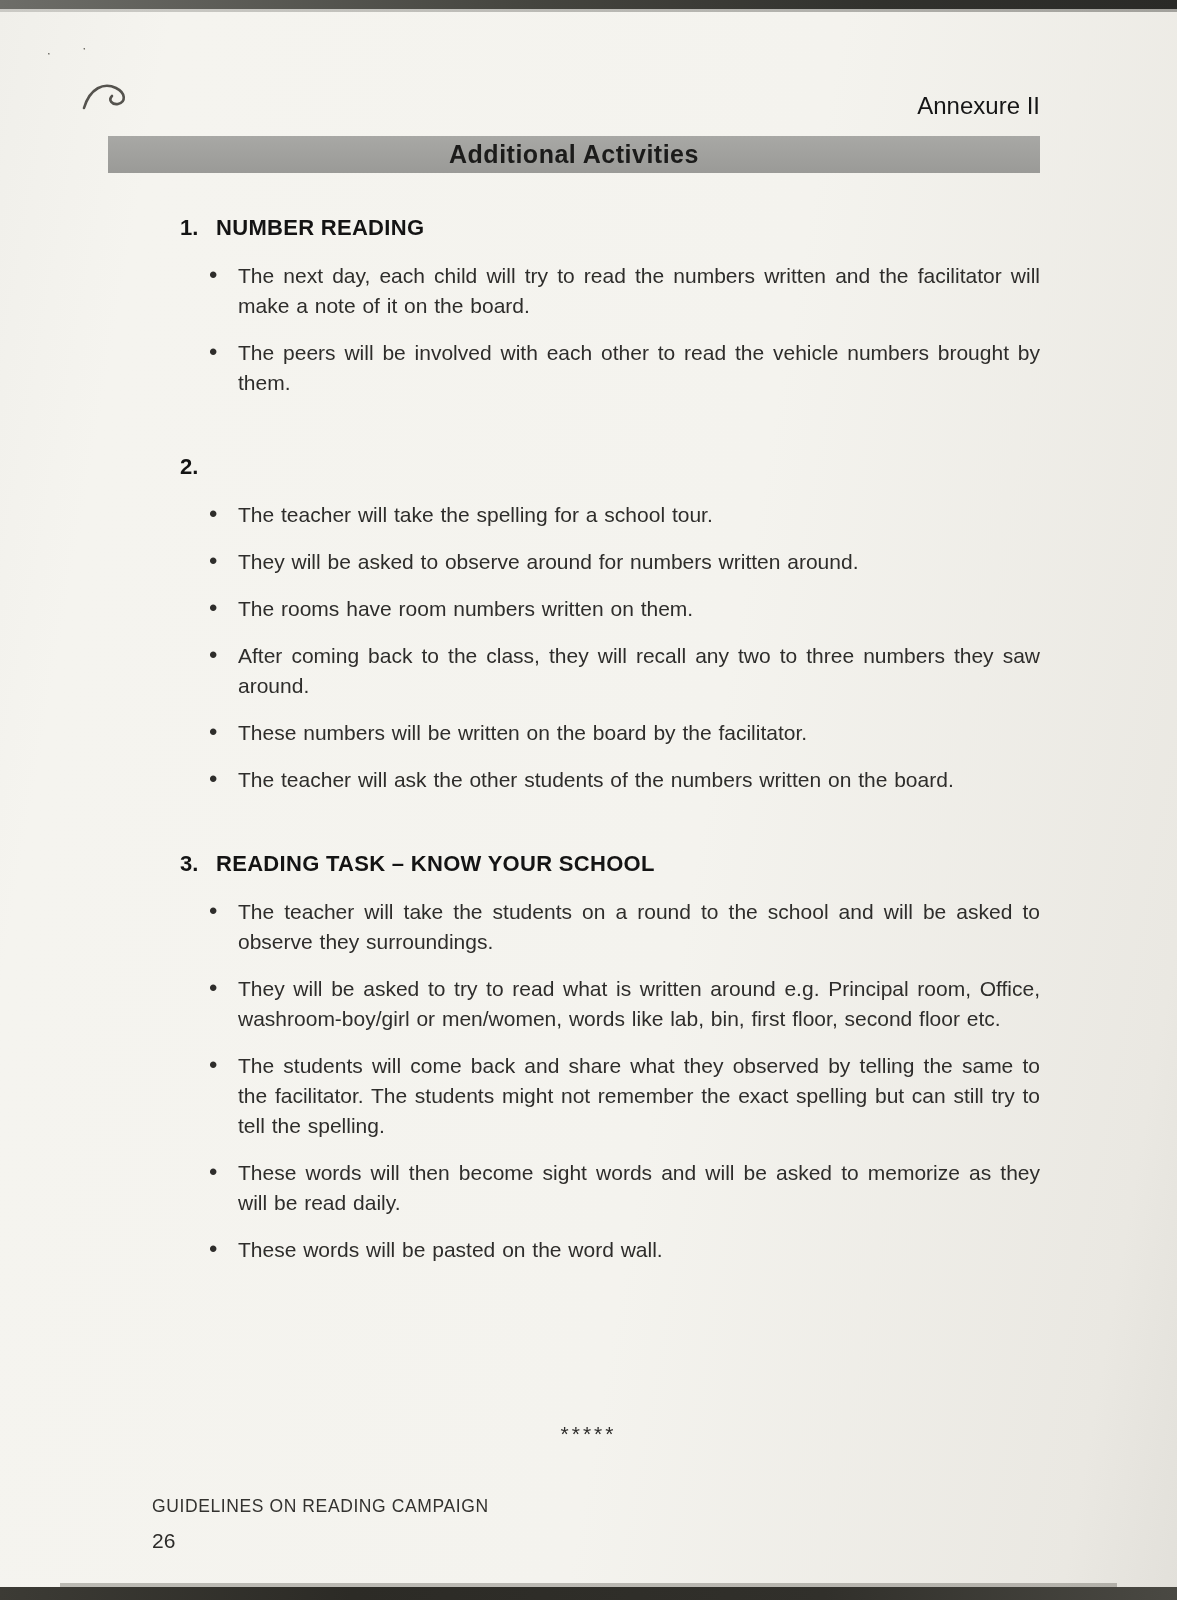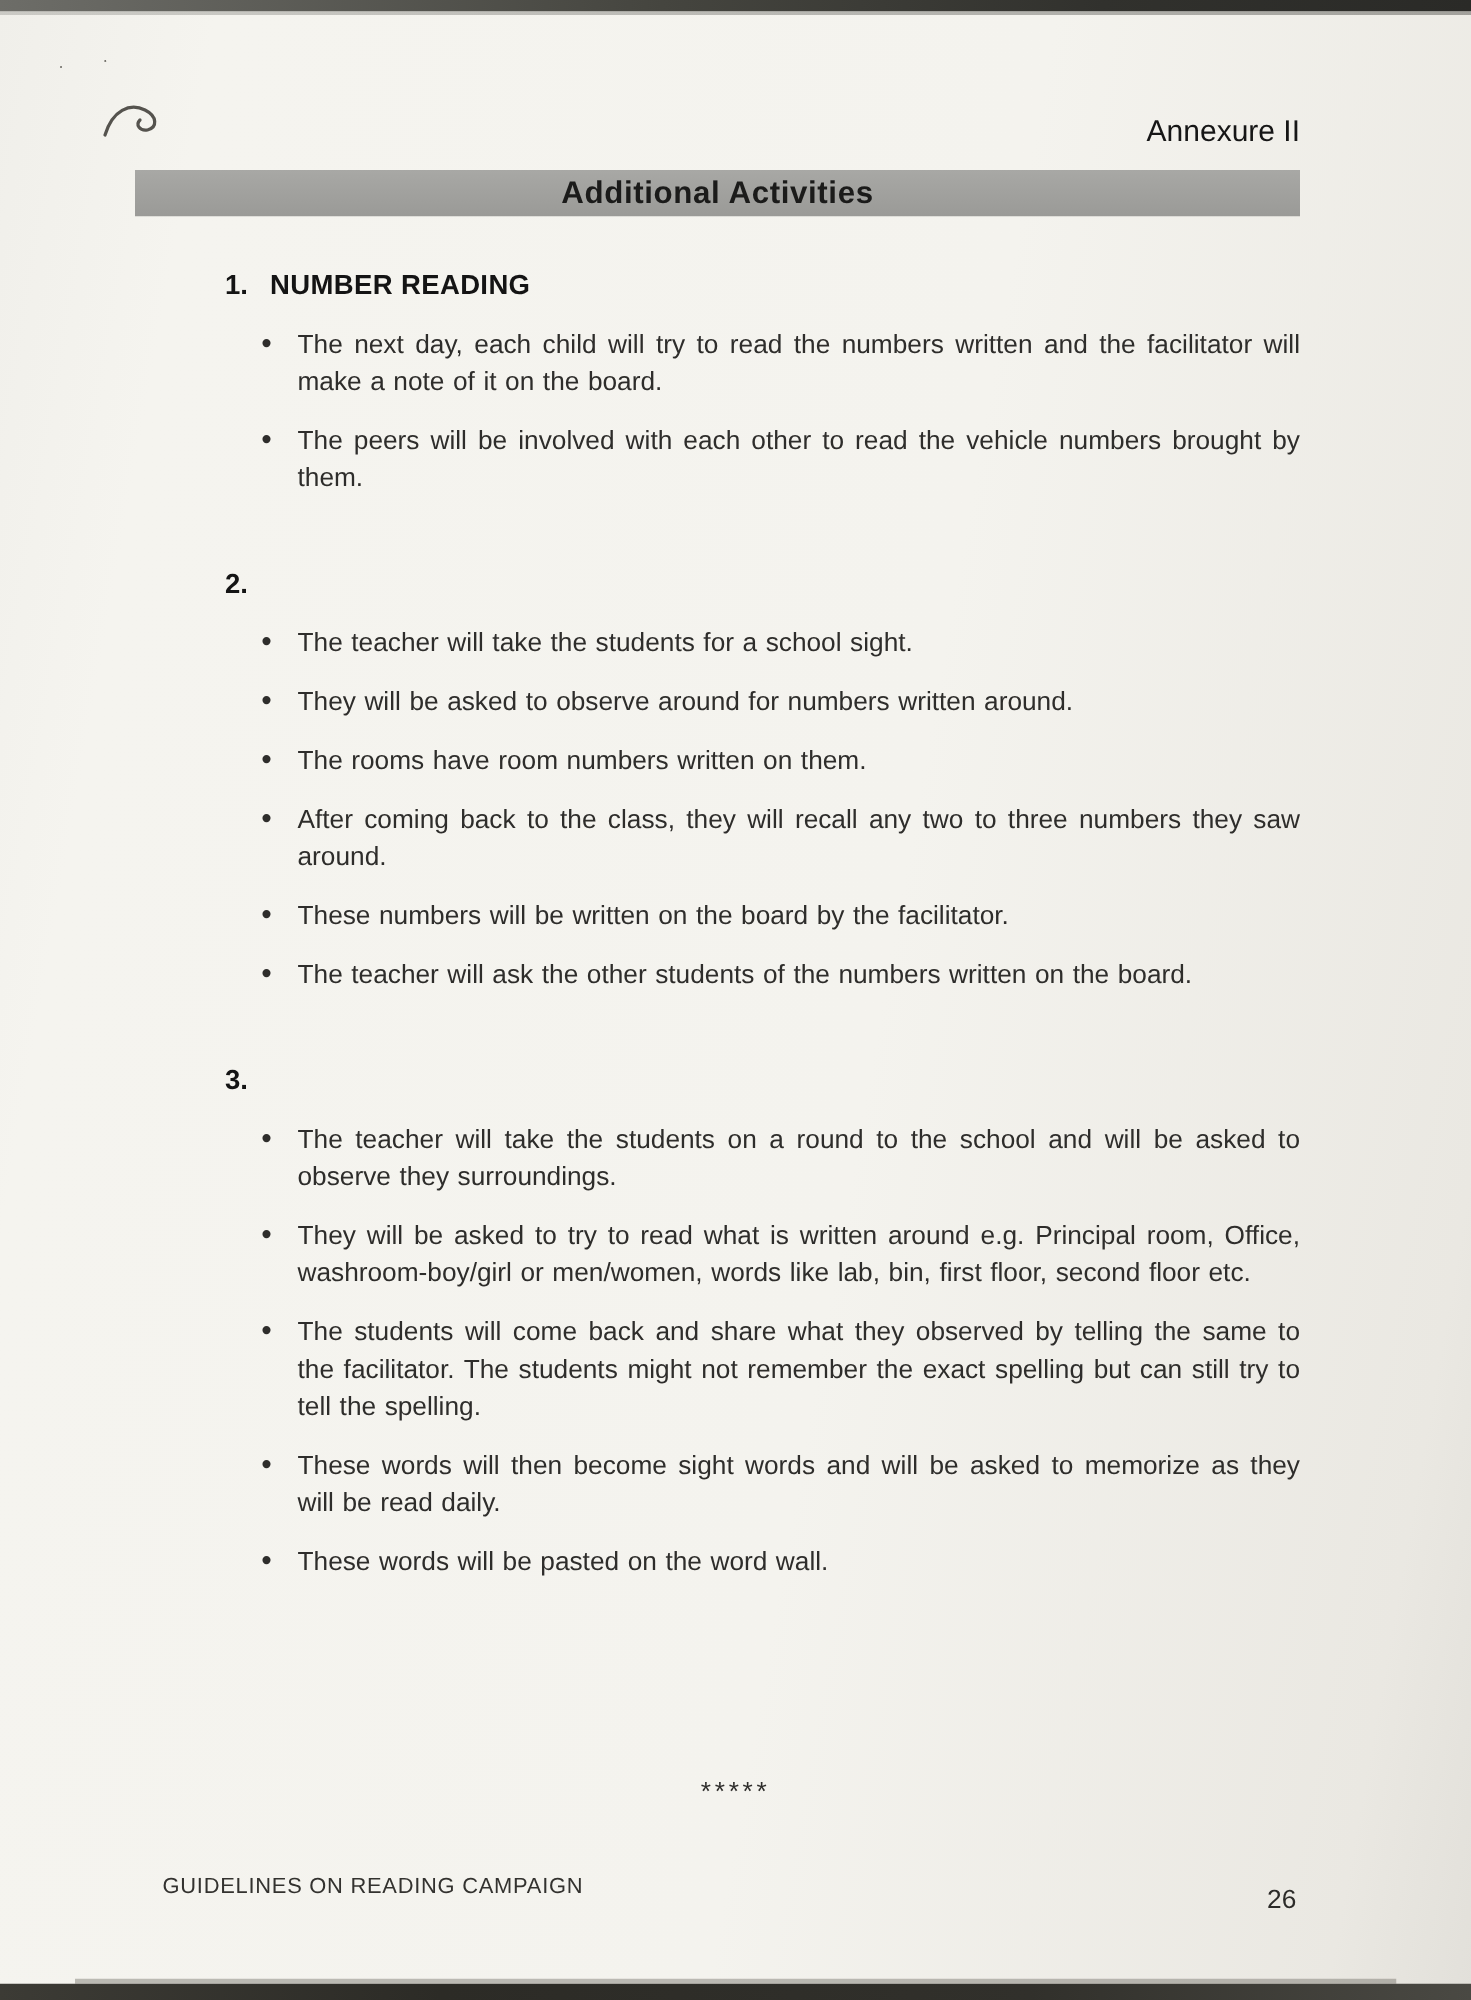--- a/index.html
+++ b/index.html
@@ -87,21 +87,21 @@
     position: absolute;
     top: 1422px; left: 0; right: 0;
     text-align: center;
     font-size: 21px;
     letter-spacing: 3px;
     color: #2e2d2b;
   }
   .footer {
     position: absolute;
     top: 1496px; left: 130px; right: 140px;
-    display: flex; justify-content: space-between; align-items: baseline;
+    display: flex; justify-content: space-between; align-items: baseline; flex-direction: column;
   }
   .footer-title { font-size: 17.5px; letter-spacing: 0.6px; color: #33322f; }
   .page-number { font-size: 21px; color: #2c2b29; position: relative; top: 12px; margin-left: 22px; }
 </style>
 </head>
 <body>
 
 <div class="page">
 
   <div class="scan-edge-top"></div>
@@ -133,21 +133,21 @@
           </li>
       </ul>
     </div>
 
     <div class="section">
       <div class="section-heading">
         <span class="section-number">2.</span>
       </div>
       <ul class="bullets">
         <li>
-            <span class="bullet-text">The teacher will take the students for a school sight.</span>
+            <span class="bullet-text">The teacher will take the spelling for a school tour.</span>
           </li>
         <li>
             <span class="bullet-text">They will be asked to observe around for numbers written around.</span>
           </li>
         <li>
             <span class="bullet-text">The rooms have room numbers written on them.</span>
           </li>
         <li>
             <span class="bullet-text">After coming back to the class, they will recall any two to three numbers they saw around.</span>
           </li>
@@ -156,20 +156,21 @@
           </li>
         <li>
             <span class="bullet-text">The teacher will ask the other students of the numbers written on the board.</span>
           </li>
       </ul>
     </div>
 
     <div class="section">
       <div class="section-heading">
         <span class="section-number">3.</span>
+        <span class="section-title">READING TASK – KNOW YOUR SCHOOL</span>
       </div>
       <ul class="bullets">
         <li>
             <span class="bullet-text">The teacher will take the students on a round to the school and will be asked to observe they surroundings.</span>
           </li>
         <li>
             <span class="bullet-text">They will be asked to try to read what is written around e.g. Principal room, Office, washroom-boy/girl or men/women, words like lab, bin, first floor, second floor etc.</span>
           </li>
         <li>
             <span class="bullet-text">The students will come back and share what they observed by telling the same to the facilitator. The students might not remember the exact spelling but can still try to tell the spelling.</span>

